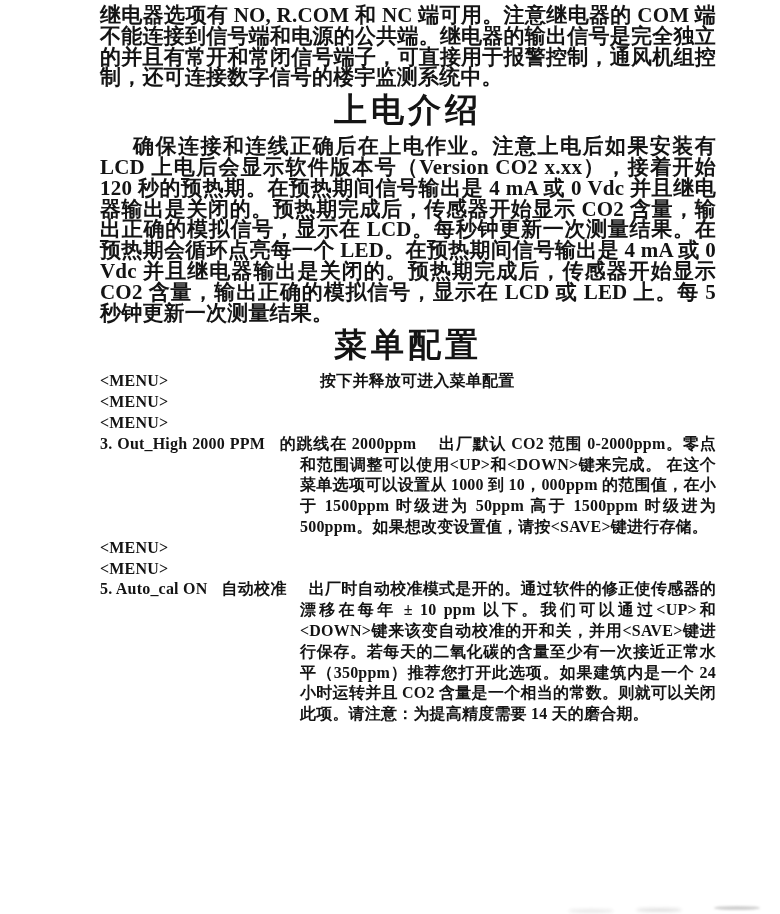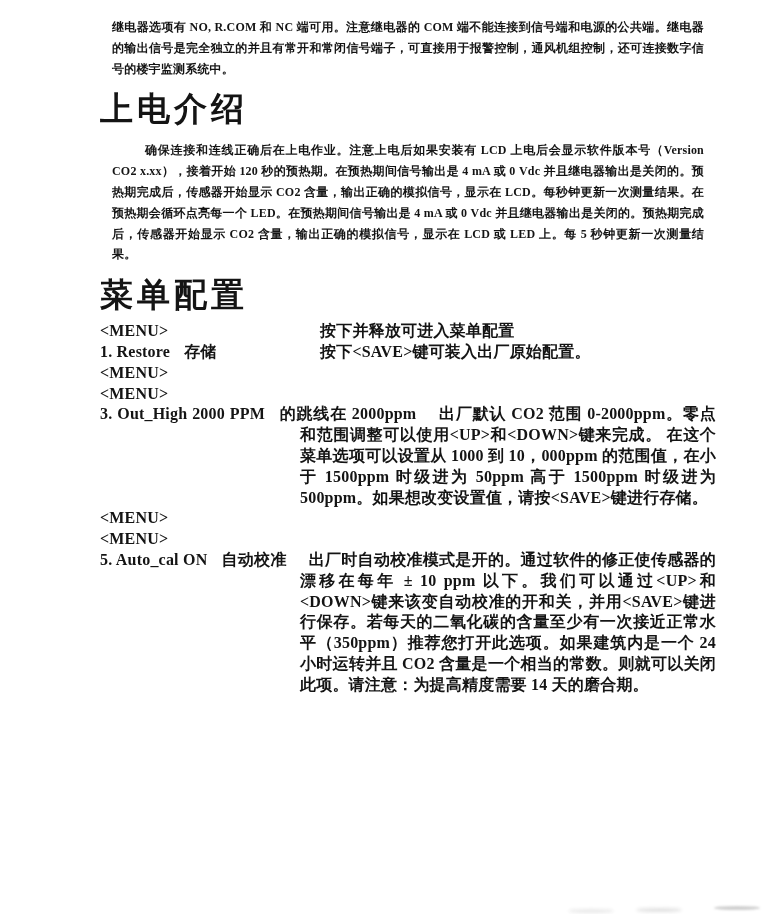--- a/index.html
+++ b/index.html
@@ -17,34 +17,35 @@
   }
 
   .content {
     position: absolute;
     left: 100px;
     top: 5px;
     width: 616px;
   }
 
   .body-para {
-    margin: 12px;
-    font-size: 12px;
+    margin: 0;
+    font-size: 21px;
     line-height: 20.8px;
     text-align: justify;
     letter-spacing: 0.2px;
   }
   .indent { text-indent: 33px; }
 
   .heading {
     margin: 4px 0 7px 0;
     font-size: 33px;
     line-height: 37px;
     letter-spacing: 4px;
     font-weight: bold;
+    text-align: center;
   }
 
   .menu-list { margin-top: 1px; }
 
   .menu-row {
     font-size: 16px;
     line-height: 20.8px;
     text-align: justify;
     padding-left: 200px;
     text-indent: -200px;
@@ -87,21 +88,20 @@
 
     <p class="body-para indent">确保连接和连线正确后在上电作业。注意上电后如果安装有 LCD 上电后会显示软件版本号（Version CO2 x.xx），接着开始 120 秒的预热期。在预热期间信号输出是 4 mA 或 0 Vdc 并且继电器输出是关闭的。预热期完成后，传感器开始显示 CO2 含量，输出正确的模拟信号，显示在 LCD。每秒钟更新一次测量结果。在预热期会循环点亮每一个 LED。在预热期间信号输出是 4 mA 或 0 Vdc 并且继电器输出是关闭的。预热期完成后，传感器开始显示 CO2 含量，输出正确的模拟信号，显示在 LCD 或 LED 上。每 5 秒钟更新一次测量结果。</p>
 
     <h1 class="heading">菜单配置</h1>
 
 
     <div class="menu-list">
 
       <div class="menu-row"><span class="lab"><span class="key">&lt;MENU&gt;</span></span><span class="desc">按下并释放可进入菜单配置</span></div>
 
-      <div class="menu-row"><span class="lab"><span class="key">1. Restore</span><span class="cn">存储</span></span><span class="desc">按下&lt;SAVE&gt;键可装入出厂原始配置。</span></div>
 
       <div class="menu-row"><span class="key">&lt;MENU&gt;</span></div>
 
 
       <div class="menu-row"><span class="key">&lt;MENU&gt;</span></div>
 
       <div class="menu-row"><span class="key gap">3. Out_High 2000 PPM</span><span class="cn gap2">的跳线在 2000ppm</span><span class="desc">出厂默认 CO2 范围 0-2000ppm。零点和范围调整可以使用&lt;UP&gt;和&lt;DOWN&gt;键来完成。 在这个菜单选项可以设置从 1000 到 10，000ppm 的范围值，在小于 1500ppm 时级进为 50ppm 高于 1500ppm 时级进为 500ppm。如果想改变设置值，请按&lt;SAVE&gt;键进行存储。</span></div>
 
       <div class="menu-row"><span class="key">&lt;MENU&gt;</span></div>
 

